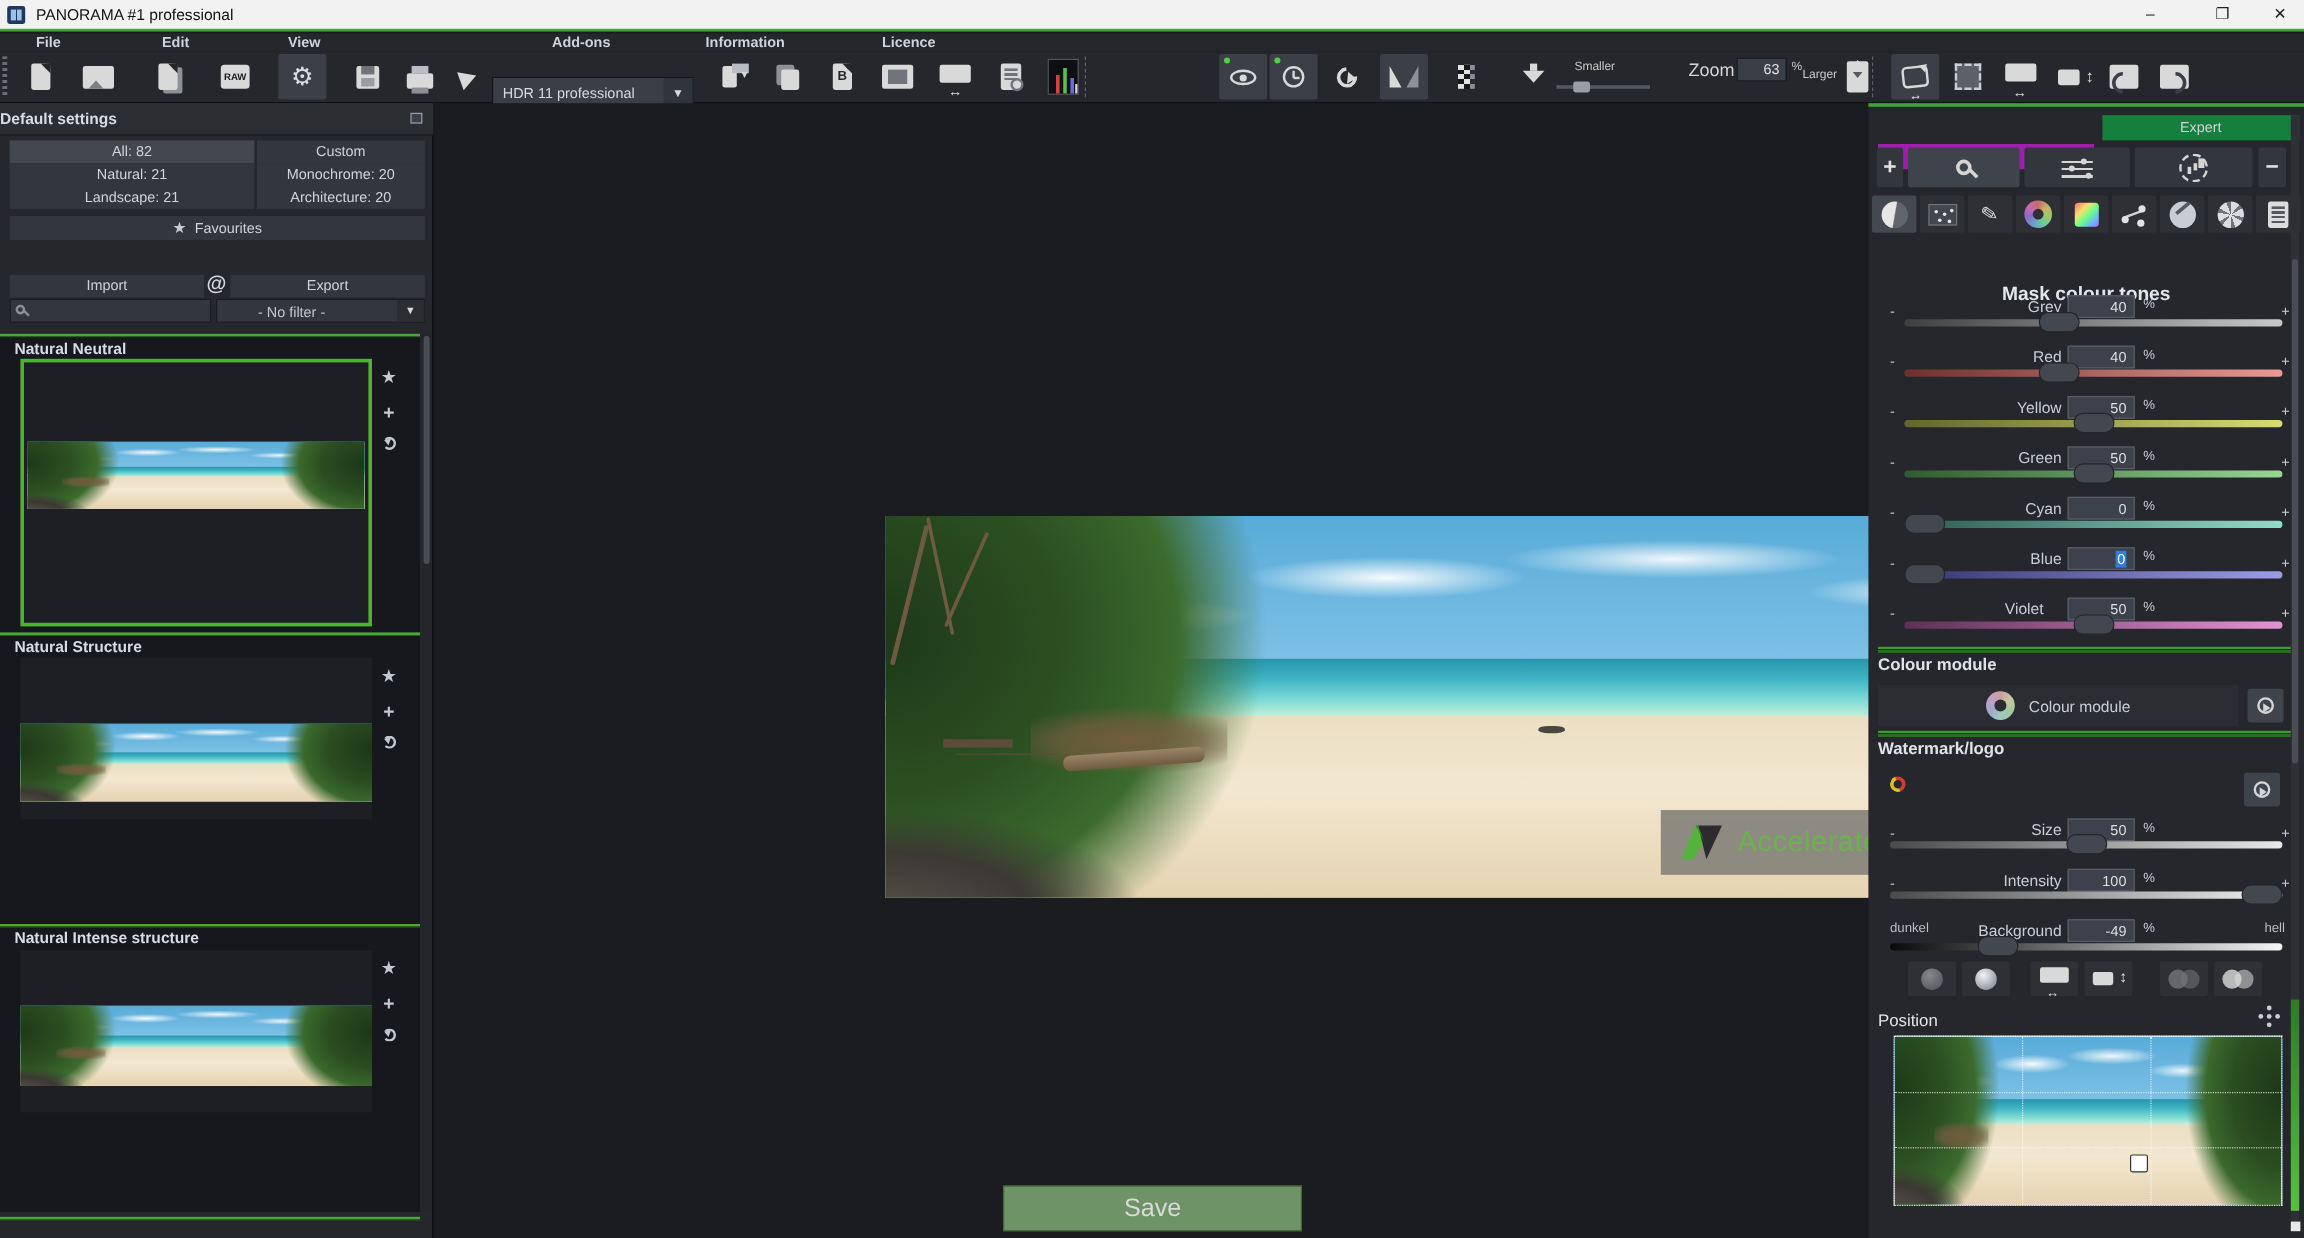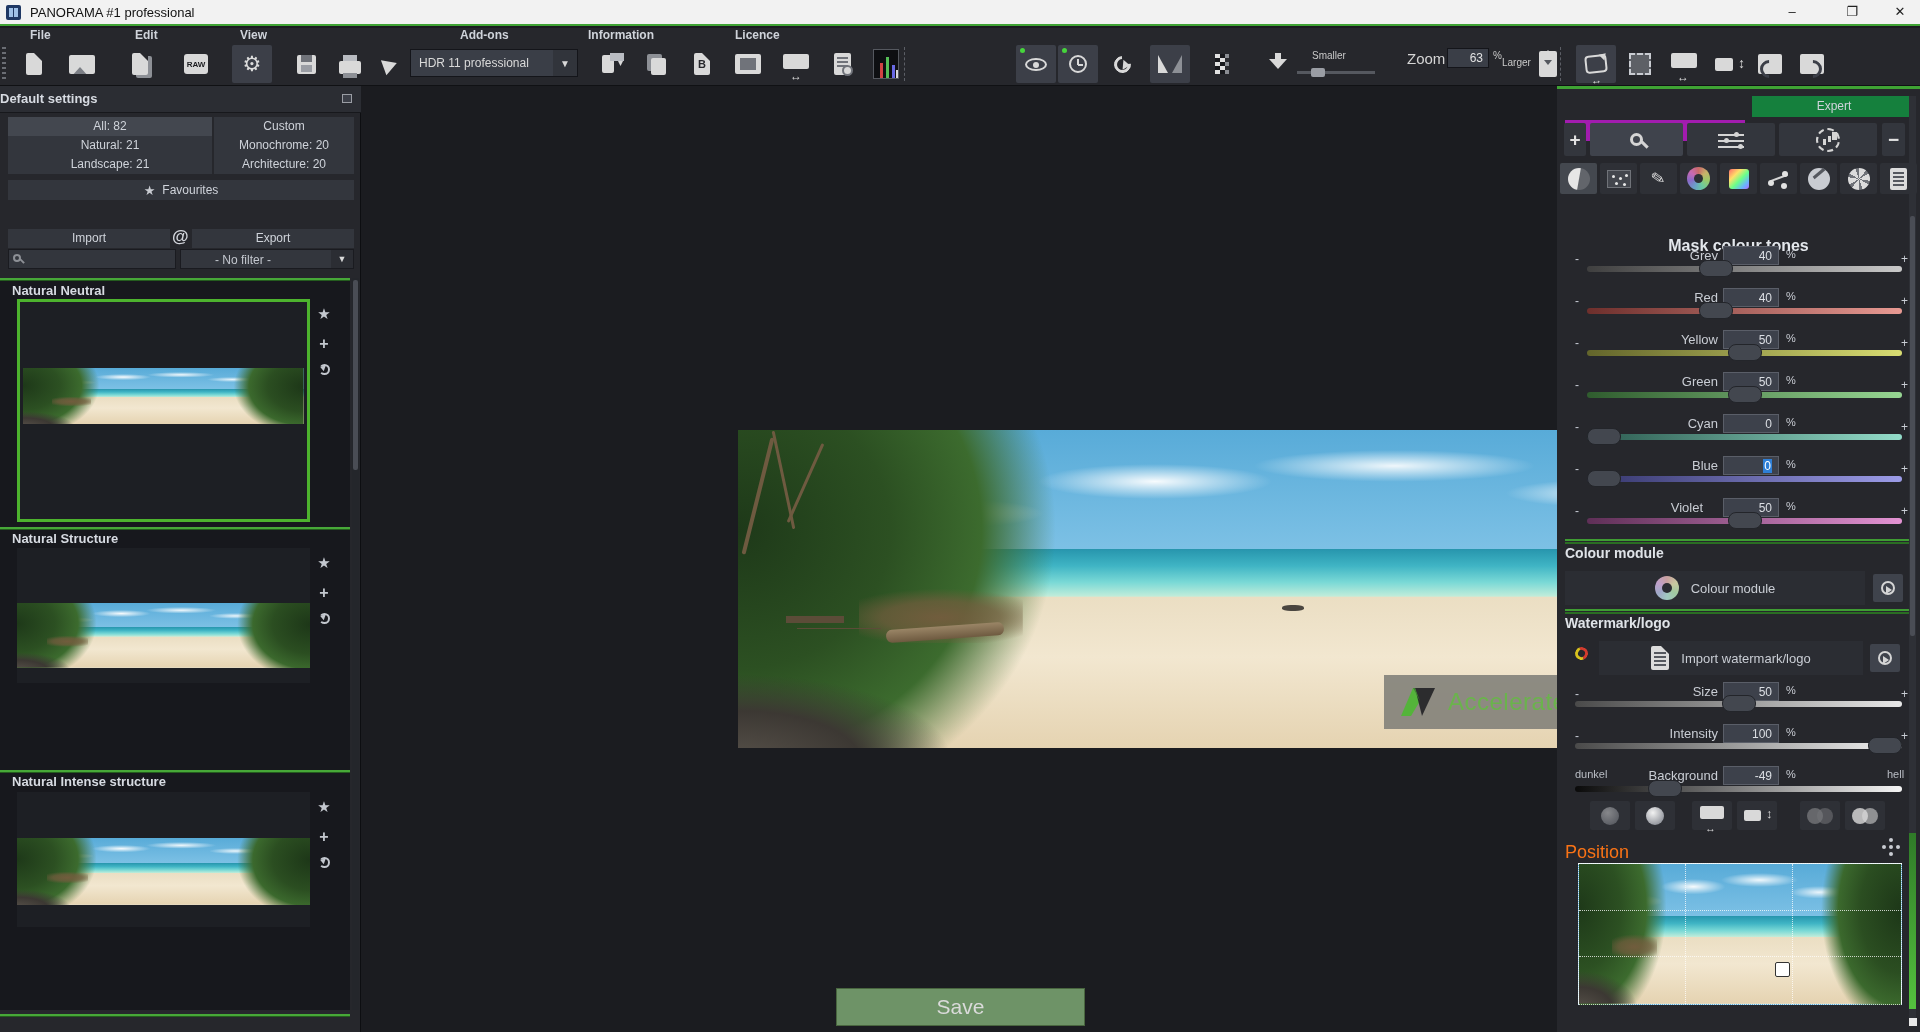--- a/index.html
+++ b/index.html
@@ -85,21 +85,21 @@
   .ch-transform::after { content:""; position:absolute; right:-6px; top:-6px; border:4px solid transparent; border-left:6px solid #d9d9d9; transform:rotate(-40deg); }
   .ch-ants { width:22px; height:22px; border:2px dashed #c9ccd2; background:#5d6066; }
   .ch-wrect { width:26px; height:15px; background:#d9d9d9; border-radius:2px; position:relative; margin-bottom:8px; }
   .ch-wrect::after { content:"↔"; position:absolute; left:6px; bottom:-16px; color:#d9d9d9; font-size:12px; }
   .ch-hrect { width:18px; height:13px; background:#d9d9d9; border-radius:2px; position:relative; left:-4px; }
   .ch-hrect::after { content:"↕"; position:absolute; right:-12px; top:-3px; color:#d9d9d9; font-size:14px; }
   .ch-curl { width:24px; height:20px; background:#d9d9d9; border-radius:2px; position:relative; }
   .ch-curl::after { content:""; position:absolute; left:2px; bottom:-4px; width:12px; height:12px; border:3px solid #3c3f48; border-radius:50%; border-top-color:transparent; border-right-color:transparent; transform:rotate(45deg); }
   .ch-curl2::after { left:auto; right:2px; transform:rotate(-45deg) scaleX(-1); }
 
-  #tb-dropdown { position:absolute; left:410px; top:6px; width:168px; height:28px; background:#3a3e47; border:1px solid #14151a; display:flex; align-items:center; }
+  #tb-dropdown { position:absolute; left:410px; top:21px; width:168px; height:28px; background:#3a3e47; border:1px solid #14151a; display:flex; align-items:center; }
   #tb-dropdown .dd-label { flex:1; font-size:12px; color:#d9d9d9; padding-left:8px; }
   #tb-dropdown .dd-arrow { width:24px; height:26px; background:#31343b; color:#d9d9d9; font-size:10px; display:flex; align-items:center; justify-content:center; }
   #zoom-group { position:absolute; left:1295px; top:2px; width:230px; height:40px; }
   .zlabel { position:absolute; font-size:10px; color:#c9c9c9; }
   #zoom-word { position:absolute; left:112px; top:5px; font-size:15px; color:#d5d5d5; }
   #zoom-box { position:absolute; left:152px; top:3px; width:42px; height:20px; background:#3a3e47; border:1px solid #14151a; font-size:12px; color:#e2e2e2; text-align:right; padding:2px 5px 0 0; }
   #zoom-pct { position:absolute; left:198px; top:5px; font-size:10px; color:#c9c9c9; }
   #zoom-slider { position:absolute; left:2px; top:26px; width:78px; height:3px; background:#55585f; }
   #zoom-slider .zthumb { position:absolute; left:14px; top:-3px; width:14px; height:9px; background:#9a9da4; border-radius:2px; }
 
@@ -243,21 +243,21 @@
   .bi-sphere { width:18px; height:18px; border-radius:50%; background:radial-gradient(circle at 38% 32%, #f2f2f2, #9a9da4 70%, #6a6d73); }
   .bi-sphere.dim { opacity:.45; }
   .bi-wrect { width:24px; height:13px; background:#d9d9d9; border-radius:2px; position:relative; margin-bottom:7px; }
   .bi-wrect::after { content:"↔"; position:absolute; left:5px; bottom:-15px; color:#d9d9d9; font-size:11px; }
   .bi-hrect { width:17px; height:11px; background:#d9d9d9; border-radius:2px; position:relative; left:-5px; }
   .bi-hrect::after { content:"↕"; position:absolute; right:-12px; top:-4px; color:#d9d9d9; font-size:13px; }
   .bi-venn { width:26px; height:16px; position:relative; }
   .bi-venn::before,.bi-venn::after { content:""; position:absolute; top:0; width:16px; height:16px; border-radius:50%; background:rgba(220,220,220,.8); }
   .bi-venn::before { left:0; } .bi-venn::after { left:10px; opacity:.7; }
   .bi-venn.dim { opacity:.4; }
-  #pos-header { position:absolute; left:8px; top:753px; font-size:18px; color:#f97316; }
+  #pos-header { position:absolute; left:8px; top:753px; font-size:14px; color:#e5e5e5; }
   #pos-move { position:absolute; left:332px; top:756px; width:4px; height:4px; background:#c9ccd2; border-radius:50%;
       box-shadow:0 -7px 0 #c9ccd2, 0 7px 0 #c9ccd2, -7px 0 0 #c9ccd2, 7px 0 0 #c9ccd2; }
   #pos-thumb { position:absolute; left:21px; top:774px; width:324px; height:142px; border:1px dotted rgba(255,255,255,.7); }
   .grid-v { position:absolute; top:0; width:0; height:100%; border-left:1px dotted rgba(255,255,255,.75); }
   .grid-h { position:absolute; left:0; height:0; width:100%; border-top:1px dotted rgba(255,255,255,.75); }
   #pos-marker { position:absolute; left:61%; top:70%; width:15px; height:15px; background:#fff; border:1px solid #333; border-radius:2px; }
   #rp-scroll { position:absolute; left:352px; top:7px; width:7px; height:930px; background:#2e3036; }
   #rp-scroll .t1 { position:absolute; left:1px; top:120px; width:5px; height:420px; background:#4a4d55; border-radius:2px; }
   #rp-scroll .t2 { position:absolute; left:0; top:737px; width:7px; height:176px; background:linear-gradient(180deg,#2f7a28,#54c23e); }
   #rp-grip { position:absolute; left:352px; top:929px; width:8px; height:8px; background:#e8e8e8; }
@@ -588,24 +588,20 @@
     <span class="wheel-sm"></span>
     <span class="label">Colour module</span>
   </div>
   <div class="reveal-btn" style="left:316px;top:485px">
       <span class="reveal-ic"></span>
     </div>
 
   <div class="sep2" style="top:520px"></div>
   <div class="rp-header" style="top:526px">Watermark/logo</div>
   <div id="wm-sync"></div>
-  <div id="wm-import">
-    <span class="doc-lines"></span>
-    <span class="label">Import watermark/logo</span>
-  </div>
   <div class="reveal-btn" style="left:313px;top:555px">
       <span class="reveal-ic"></span>
     </div>
   <div id="wm-sliders">
       <div class="sl-label" style="left: 41px; top: 595px;">Size</div>
       <div class="sl-box" style="left: 166px; top: 593px;">50</div>
       <span class="sl-pct" style="left: 229px; top: 595px;">%</span>
       <span class="sl-minus" style="left: 18px; top: 598px;">-</span>
       <span class="sl-plus" style="left: 344px; top: 598px;">+</span>
       <div class="sl-track" style="left: 18px; top: 612px; width: 327px; background: linear-gradient(90deg, rgb(74, 74, 74), rgb(232, 232, 232));">

